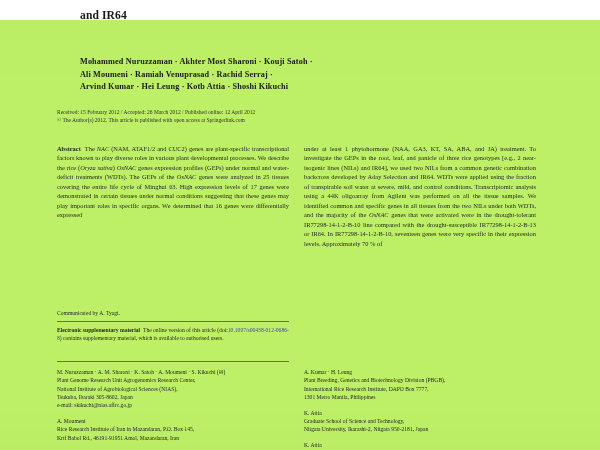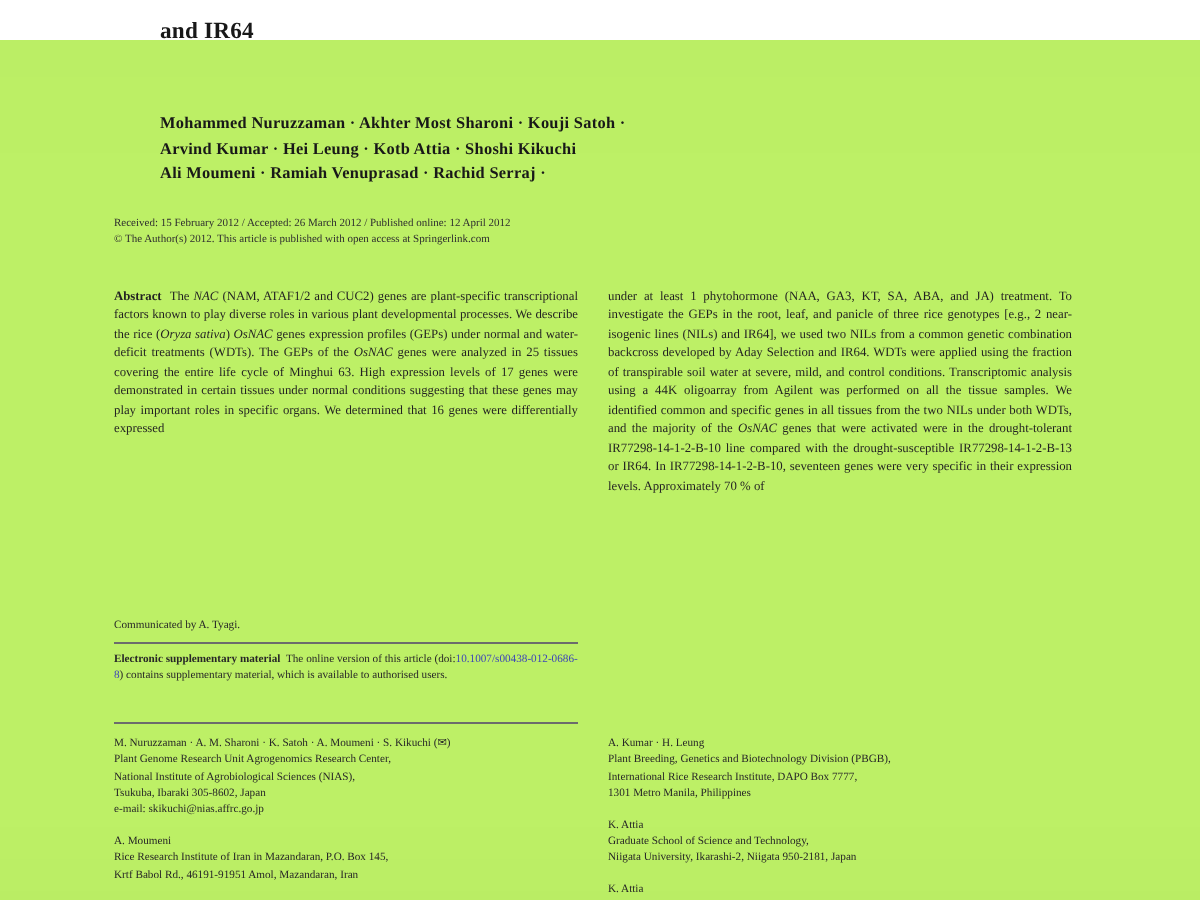--- a/index.html
+++ b/index.html
@@ -129,22 +129,22 @@
 <body>
 
 <div class="page">
 
   <div class="title-block">
     <div class="title-line">and IR64</div>
   </div>
 
   <div class="authors">
     <div>Mohammed Nuruzzaman · Akhter Most Sharoni · Kouji Satoh ·</div>
+    <div>Ali Moumeni · Ramiah Venuprasad · Rachid Serraj ·</div>
     <div>Arvind Kumar · Hei Leung · Kotb Attia · Shoshi Kikuchi</div>
-    <div>Ali Moumeni · Ramiah Venuprasad · Rachid Serraj ·</div>
   </div>
 
   <div class="history">
     <div>Received: 15 February 2012 / Accepted: 26 March 2012 / Published online: 12 April 2012</div>
     <div>© The Author(s) 2012. This article is published with open access at Springerlink.com</div>
   </div>
 
   <div class="col left">
     <p><span class="abstract-head">Abstract</span>&nbsp;&nbsp;<span>The <span class="it">NAC</span> (NAM, ATAF1/2 and CUC2) genes are plant-specific transcriptional factors known to play diverse roles in various plant developmental processes. We describe the rice (<span class="it">Oryza sativa</span>) <span class="it">OsNAC</span> genes expression profiles (GEPs) under normal and water-deficit treatments (WDTs). The GEPs of the <span class="it">OsNAC</span> genes were analyzed in 25 tissues covering the entire life cycle of Minghui 63. High expression levels of 17 genes were demonstrated in certain tissues under normal conditions suggesting that these genes may play important roles in specific organs. We determined that 16 genes were differentially expressed</span></p>
   </div>

